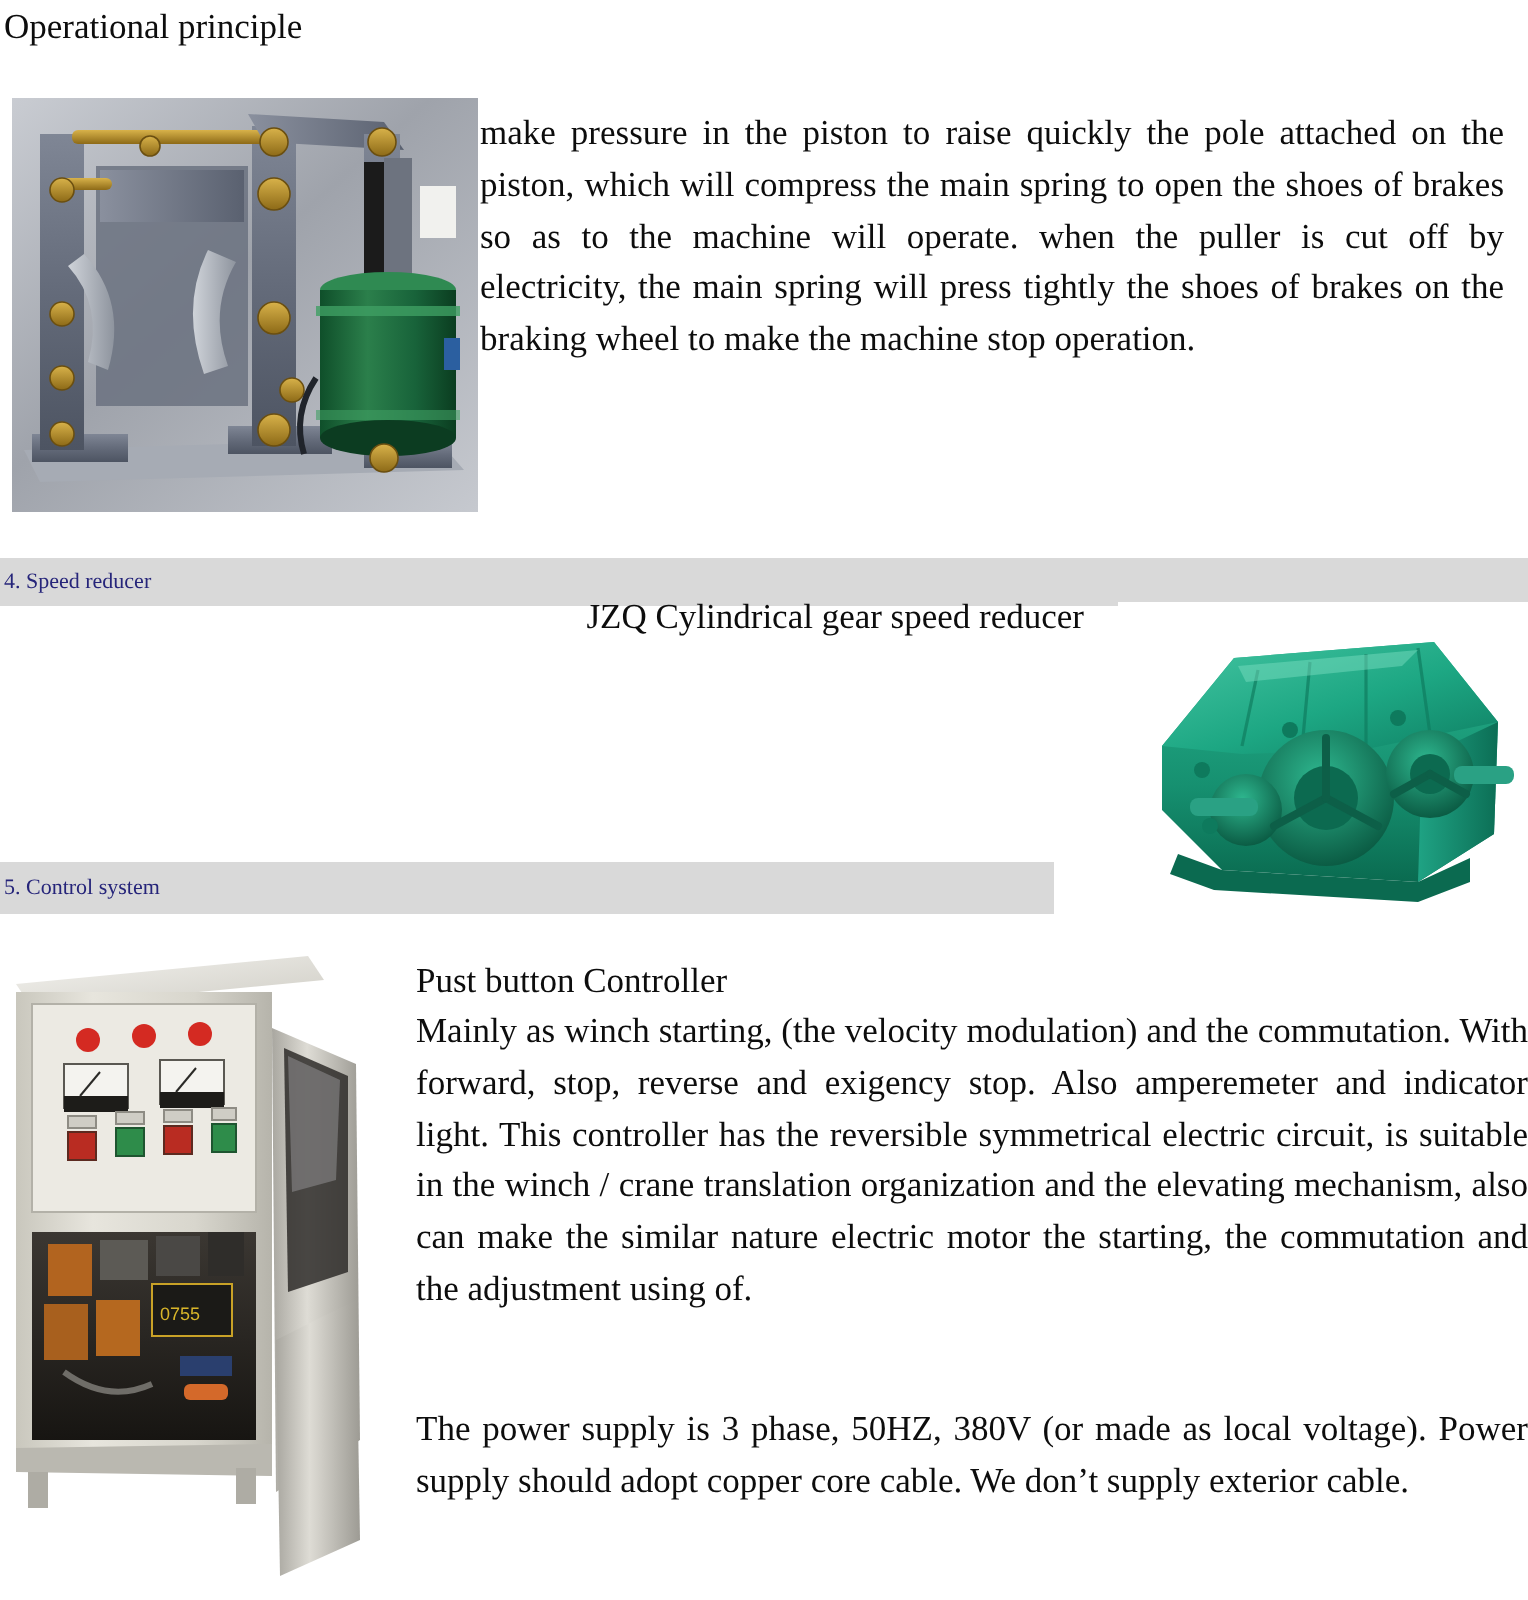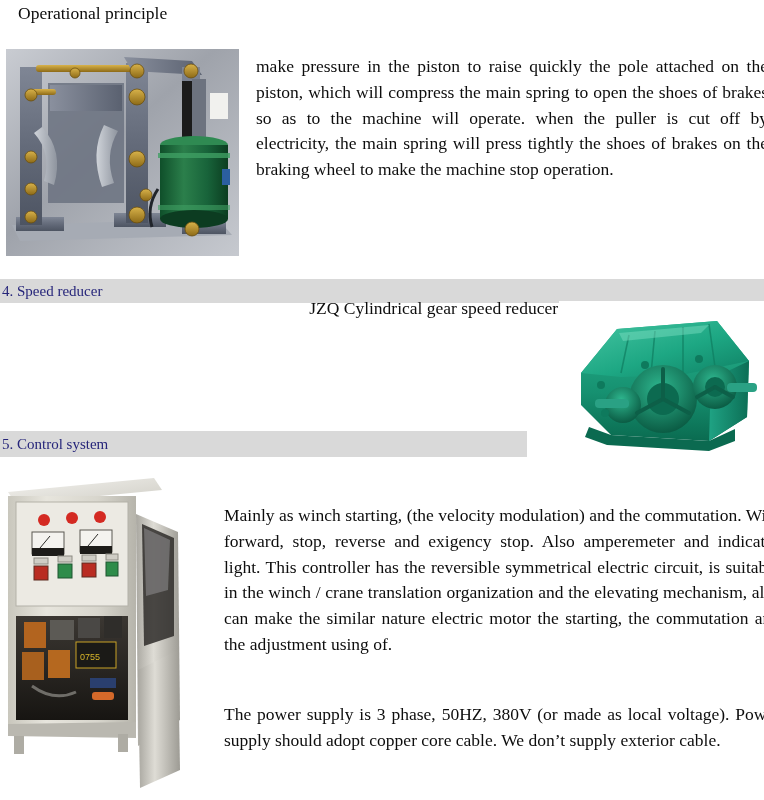--- a/index.html
+++ b/index.html
@@ -16,33 +16,32 @@
     overflow: hidden;
   }
 
   .page { position: relative; width: 764px; height: 800px; }
 
   
   .ptext {
     font-size: 17.5px;
     line-height: 25.8px;
     color: #0d0d0d;
-    margin-left: 16px;
   }
   .justify { text-align: justify; text-align-last: left; }
 
   
   .section-bar {
     position: absolute;
     background: #d9d9d9;
     display: flex;
     align-items: center;
   }
   .section-bar .sec-label {
-    font-size: 15px;
+    font-size: 11px;
     color: #26257a;
     padding-left: 2px;
     white-space: nowrap;
     line-height: 1;
   }
 
   
   #op-title {
     position: absolute; left: 2px; top: 1px; width: 600px;
   }
@@ -334,18 +333,19 @@
       <path d="M142 58 L168 70 L166 120 L144 126 Z" fill="#8b898a" opacity="0.6"></path>
 
       <path d="M136 200 L176 180 L178 300 L138 318 Z" fill="url(#door)"></path>
 
       <path d="M6 254 L134 252 L134 268 L6 266 Z" fill="#bab8b0"></path>
       <rect x="12" y="266" width="10" height="18" fill="#aeaca4"></rect>
       <rect x="116" y="264" width="10" height="18" fill="#aeaca4"></rect>
     </svg>
   </div>
 
+  <div class="ptext" id="cs-title">Pust button Controller</div>
 
   <div class="ptext justify" id="cs-body">Mainly as winch starting, (the velocity modulation) and the commutation. With forward, stop, reverse and exigency stop. Also amperemeter and indicator light. This controller has the reversible symmetrical electric circuit, is suitable in the winch / crane translation organization and the elevating mechanism, also can make the similar nature electric motor the starting, the commutation and the adjustment using of.</div>
 
   <div class="ptext justify" id="cs-power">The power supply is 3 phase, 50HZ, 380V (or made as local voltage). Power supply should adopt copper core cable. We don’t supply exterior cable.</div>
 
 </div>
 
 </body></html>

